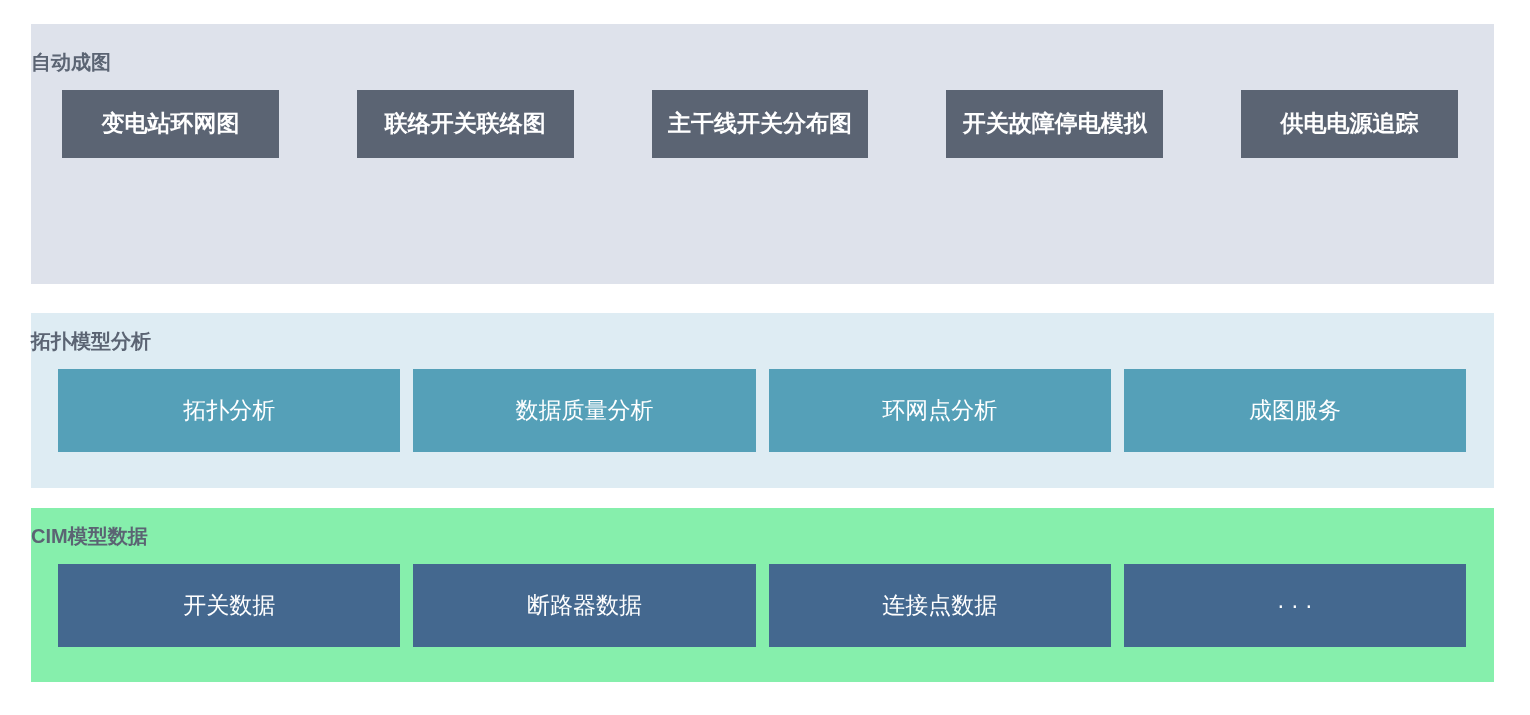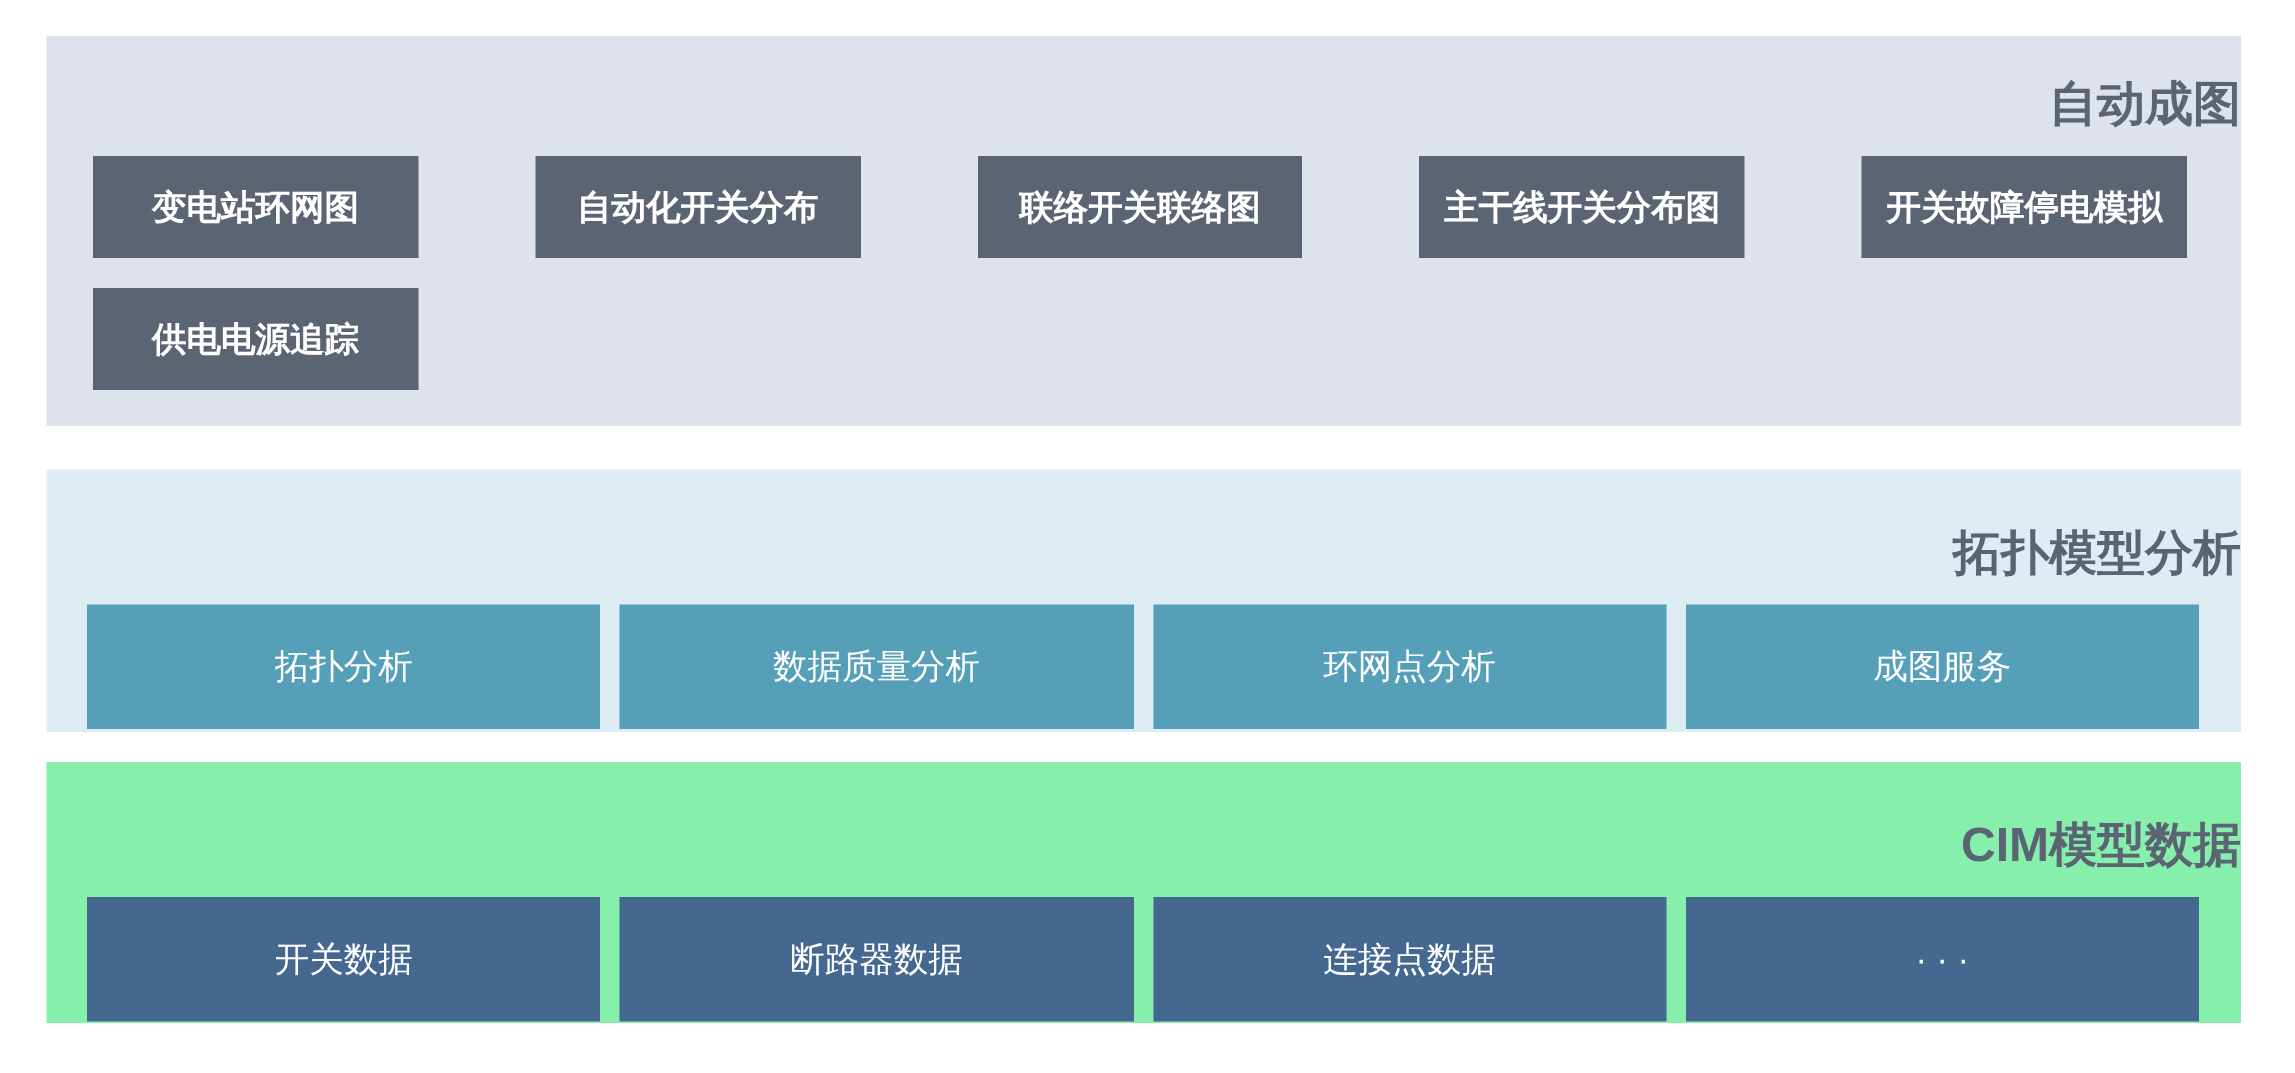--- a/index.html
+++ b/index.html
@@ -32,29 +32,29 @@
     background: #deecf3;
   }
   .panel-bottom {
     top: 508px;
     height: 174px;
     background: #86efac;
   }
   .panel-title {
     margin: 0;
     padding-top: 26px;
-    text-align: right;
-    font-size: 32px;
+    text-align: left;
+    font-size: 20px;
     font-weight: bold;
     color: #5b6473;
     line-height: 1.2;
   }
   .panel-mid .panel-title,
   .panel-bottom .panel-title {
-    padding-top: 36px;
+    padding-top: 16px;
   }
   .grid {
     display: grid;
   }
   .grid-top {
     margin: 16px 36px 0 31px;
     grid-template-columns: repeat(5, 1fr);
     column-gap: 78px;
     row-gap: 20px;
   }
@@ -93,21 +93,20 @@
 </style>
 </head>
 <body>
 
 <div class="page">
 
   <section class="panel panel-top">
     <h2 class="panel-title">自动成图</h2>
     <div class="grid grid-top">
       <div class="box box-dark">变电站环网图</div>
-      <div class="box box-dark">自动化开关分布</div>
       <div class="box box-dark">联络开关联络图</div>
       <div class="box box-dark">主干线开关分布图</div>
       <div class="box box-dark">开关故障停电模拟</div>
       <div class="box box-dark">供电电源追踪</div>
     </div>
   </section>
 
   <section class="panel panel-mid">
     <h2 class="panel-title">拓扑模型分析</h2>
     <div class="grid grid-four">

